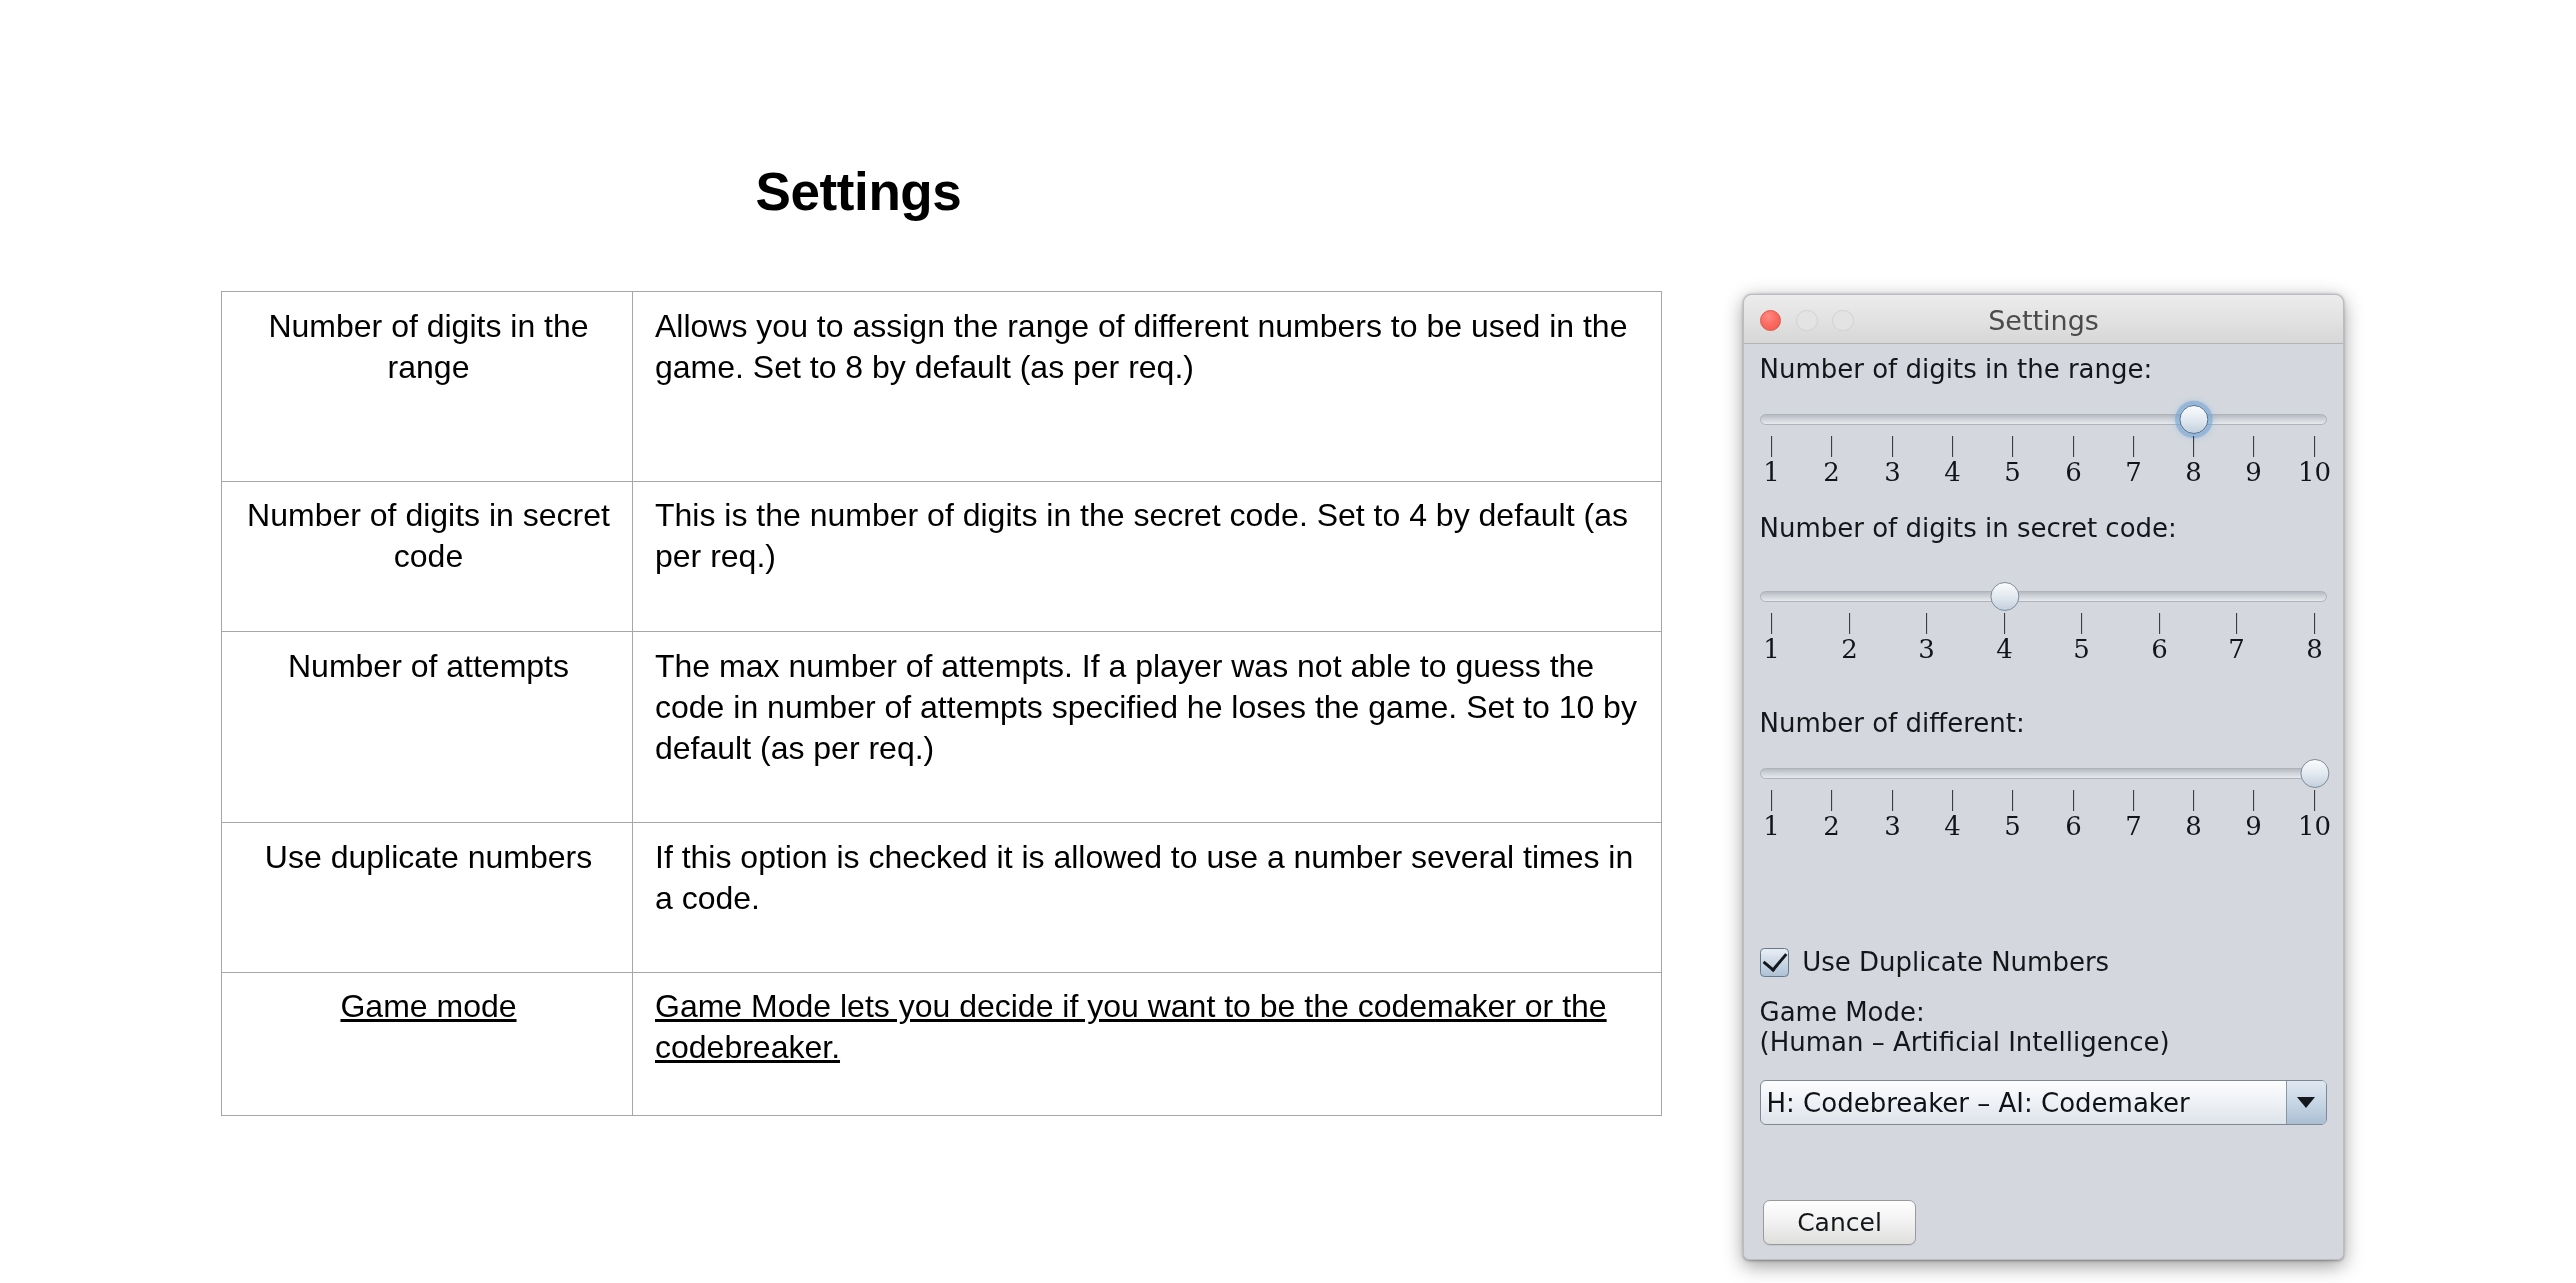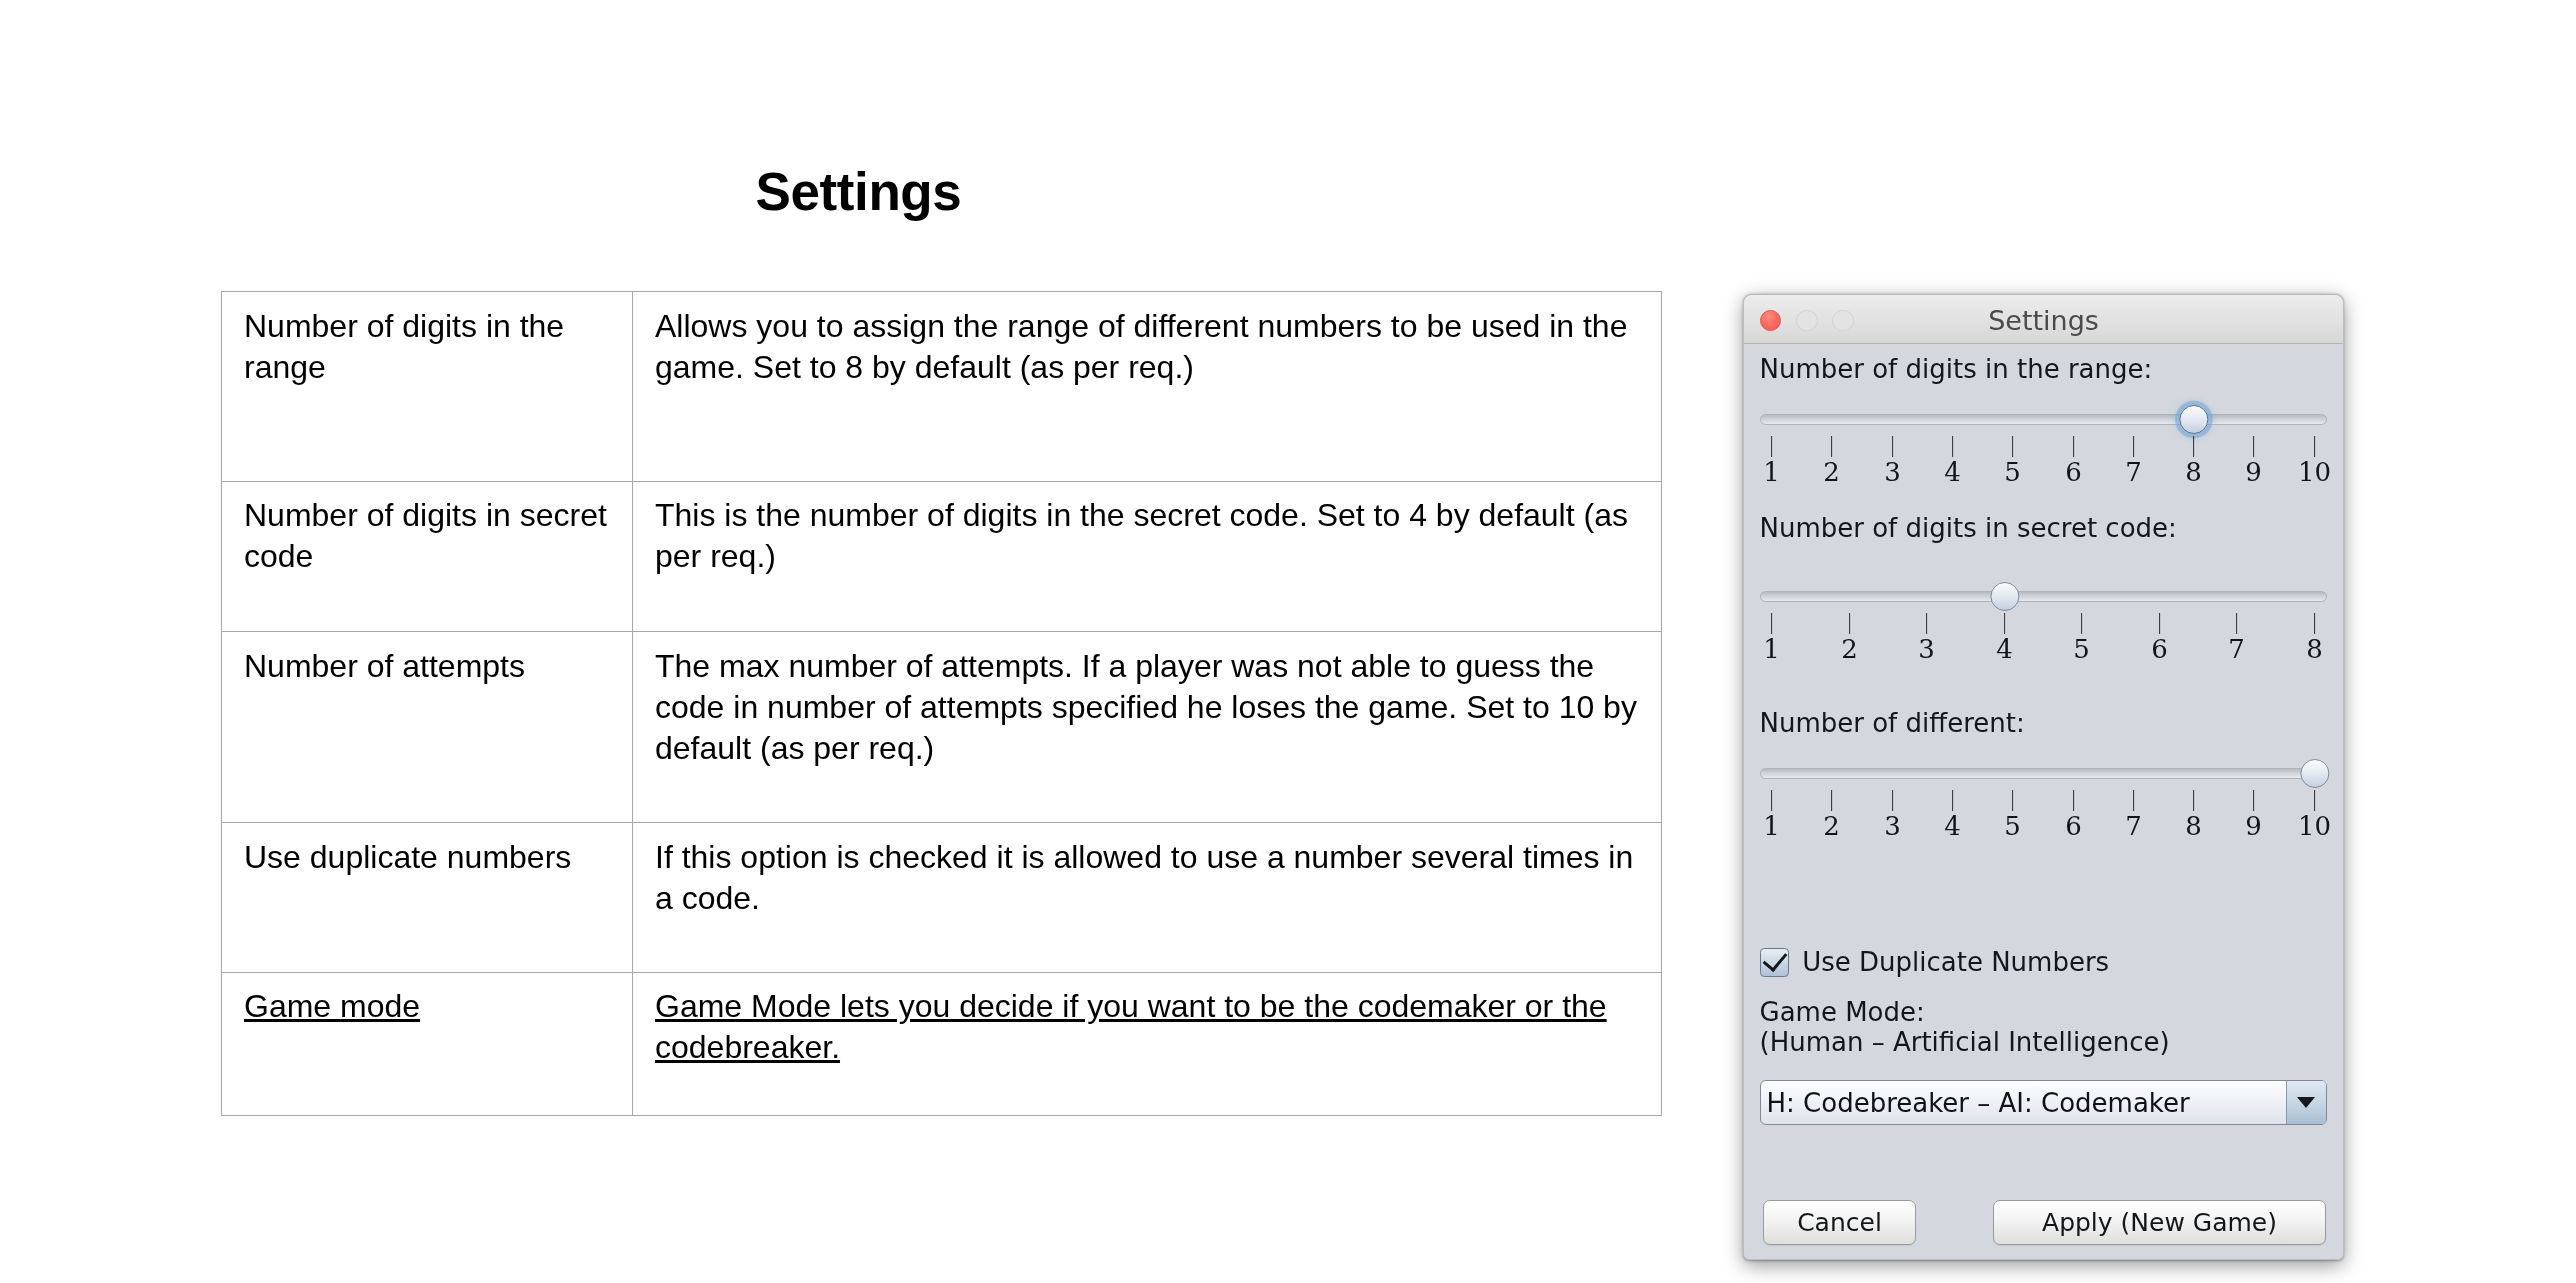--- a/index.html
+++ b/index.html
@@ -39,21 +39,21 @@
   }
   #doc-table td {
     border: 1.7px solid #a6a6a6;
     vertical-align: top;
     padding: 13.7px 19px 26px 22px;
     font-size: 32px;
     line-height: 1.28;
     color: #000000;
     background: #ffffff;
   }
-  #doc-table td.term-cell { width: 369px; }
+  #doc-table td.term-cell { width: 369px; text-align: center; }
   #doc-table tr.r0 td { height: 149px; }
   #doc-table tr.r1 td { height: 110px; }
   #doc-table tr.r2 td { height: 150px; }
   #doc-table tr.r3 td { height: 109px; }
   #doc-table tr.r4 td { height: 103px; text-decoration: underline; }
 
   
   #settings-window {
     position: absolute;
     left: 1743px;
@@ -419,17 +419,16 @@
     <div class="field-label" style="top:683px">(Human – Artificial Intelligence)</div>
 
     <div id="combo">
       <div id="combo-value">H: Codebreaker – AI: Codemaker</div>
       <div id="combo-arrow-btn">
         <div class="tri"></div>
       </div>
     </div>
 
     <div class="dlg-button" id="cancel-button">Cancel</div>
-    <div class="dlg-button" id="apply-button">Apply (New Game)</div>
 
   </div>
 </div>
 
 
 </body></html>

